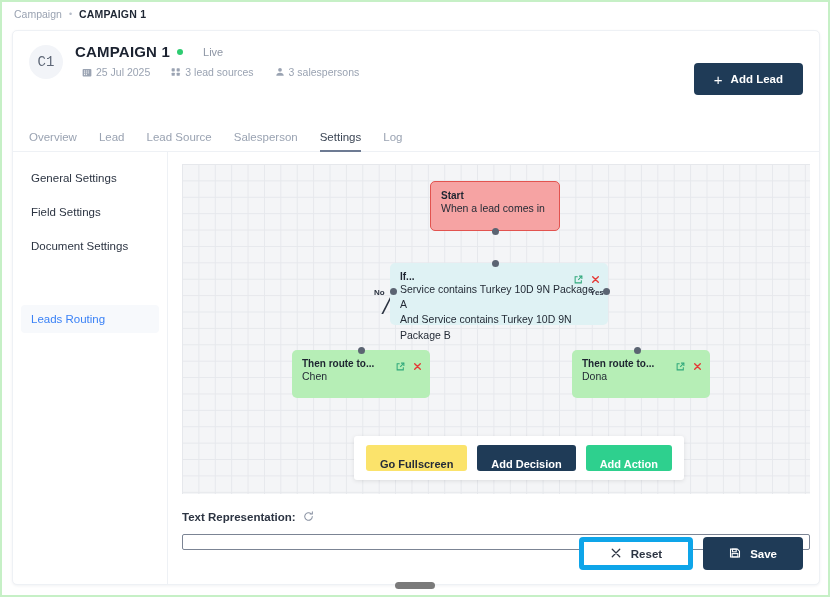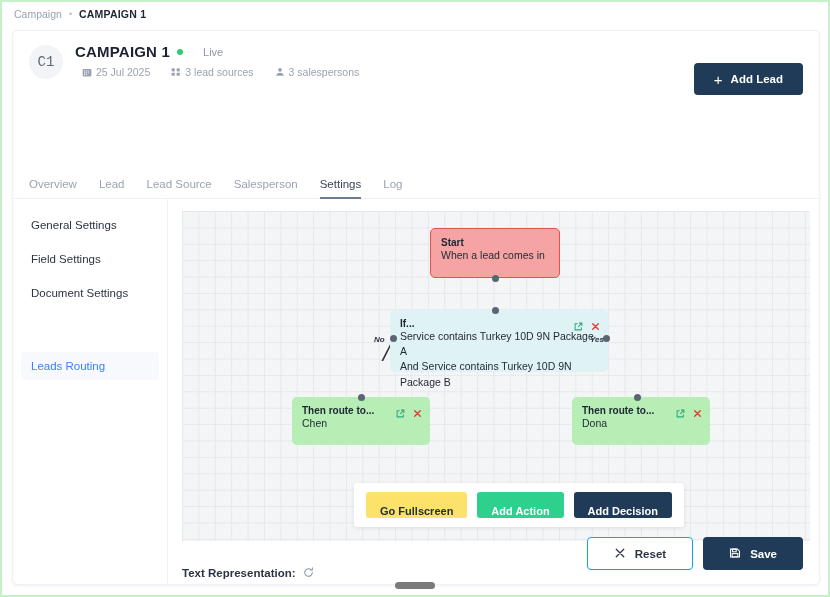--- a/index.html
+++ b/index.html
@@ -72,21 +72,21 @@
 
   
   .tabs {
     display: flex; gap: 22px;
     padding: 0 16px; margin-top: 12px;
     border-bottom: 1px solid #eef1f5;
   }
   .tab {
     font-size: 11.5px; color: #9aa3b2;
     padding-bottom: 7px; cursor: pointer;
-    border-bottom: 2px solid transparent; margin-bottom: -1px; margin-top: 47px;
+    border-bottom: 2px solid transparent; margin-bottom: -1px;
   }
   .tab.active { color: #3c4655; border-bottom-color: #6d7b93; }
 
   
   .body { display: flex; height: 466px; }
   .side {
     width: 155px; flex: none;
     border-right: 1px solid #eef1f5;
     padding: 12px 8px 0 8px;
   }
@@ -135,58 +135,58 @@
   .node-act-a { left: 110px; }
   .node-act-b { left: 390px; }
 
   .node-tools { position: absolute; right: 8px; top: 7px; display: flex; gap: 8px; }
   .ico-btn { width: 9px; height: 9px; cursor: pointer; display: block; }
 
   .handle {
     position: absolute; width: 7px; height: 7px; border-radius: 50%;
     background: #5b6472; cursor: pointer;
   }
-  .edge-label { position: absolute; font-size: 8px; color: #2b3240; font-weight: bold; font-style: italic; }
+  .edge-label { position: absolute; font-size: 8px; color: #2b3240; font-weight: bold; }
 
   
   .toolbar {
     position: absolute; left: 172px; top: 272px;
     background: #ffffff; border-radius: 3px;
     padding: 9px 12px; display: flex; gap: 10px;
     box-shadow: 0 1px 4px rgba(0,0,0,.1);
   }
   .tb-btn {
     border: none; border-radius: 3px; font-family: inherit;
     font-size: 11px; font-weight: bold; height: 15px; padding: 13px 14px; cursor: pointer;
   }
   .tb-full { background: #fbe36b; color: #262c38; }
   .tb-dec  { background: #1f3b57; color: #ffffff; }
   .tb-act  { background: #2ed08e; color: #ffffff; }
 
   
-  .tr-row { display: flex; align-items: center; gap: 7px; margin-top: 23px; }
+  .tr-row { display: flex; align-items: center; gap: 7px; margin-top: 14px; }
   .tr-label { font-size: 11.5px; color: #2c3442; font-weight: bold; }
   .tr-input {
     display: block; width: 628px; height: 16px; margin-top: 8px;
     border: 1px solid #7b8494; border-radius: 2px;
     background: #ffffff; font-family: inherit; font-size: 10px;
     padding: 0 4px; color: #2c3442;
   }
 
   
   .footer {
     position: absolute; right: 16px; bottom: 14px;
     display: flex; gap: 10px; align-items: center;
   }
   .ft-btn {
     border-radius: 4px; font-family: inherit; font-size: 11.5px; font-weight: bold;
     height: 33px; padding: 0 26px; cursor: pointer;
     display: flex; align-items: center; gap: 9px;
   }
-  .ft-reset { background: #ffffff; color: #2c3442; border: 1px solid #0ea5e9; }
+  .ft-reset { background: #ffffff; color: #2c3442; border: 5px solid #0ea5e9; }
   .ft-save  { background: #1f3b57; color: #ffffff; border: none; }
 
   .drag-handle {
     position: absolute; left: 50%; transform: translateX(-50%);
     bottom: 6px; width: 40px; height: 7px;
     background: #7a7a7a; border-radius: 4px; cursor: ns-resize;
   }
 </style>
 </head>
 <body>
@@ -355,22 +355,22 @@
                 <svg width="9" height="9" viewBox="0 0 16 16" stroke="#e53935" stroke-width="2.4" stroke-linecap="round">
                     <path d="M3 3l10 10M13 3L3 13"></path>
                   </svg>
               </span>
             </div>
           </div>
           <div class="handle" style="left:452px; top:183px;"></div>
 
           <div class="toolbar">
             <button class="tb-btn tb-full">Go Fullscreen</button>
+            <button class="tb-btn tb-dec">Add Decision</button>
             <button class="tb-btn tb-act">Add Action</button>
-            <button class="tb-btn tb-dec">Add Decision</button>
           </div>
 
         </div>
 
         <div class="tr-row">
           <span class="tr-label">Text Representation:</span>
           <span>
             <svg width="11" height="11" viewBox="0 0 16 16" fill="none" stroke="#8b93a3" stroke-width="1.5" stroke-linecap="round">
               <path d="M13.5 8a5.5 5.5 0 1 1-1.7-4"></path>
                 <path d="M13.6 1.2v3.1h-3.1"></path>

